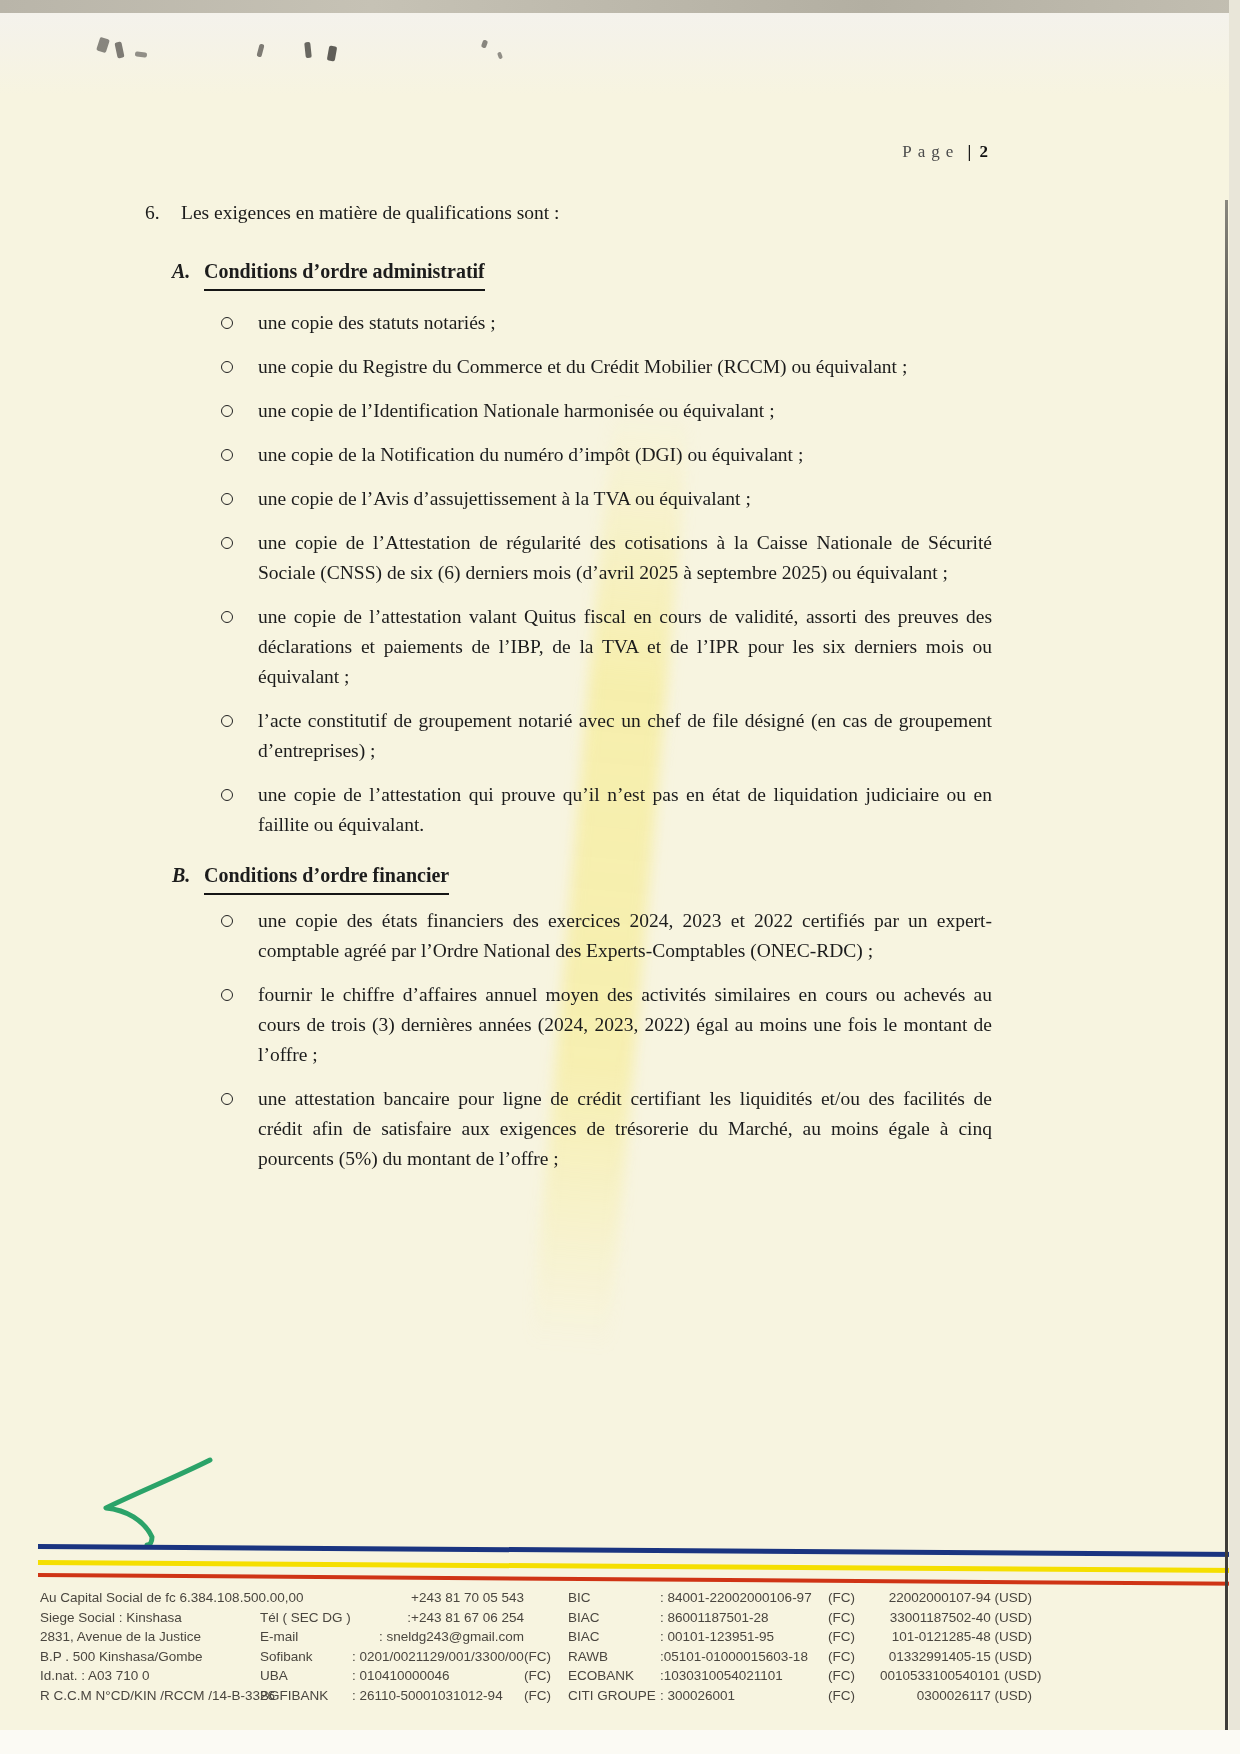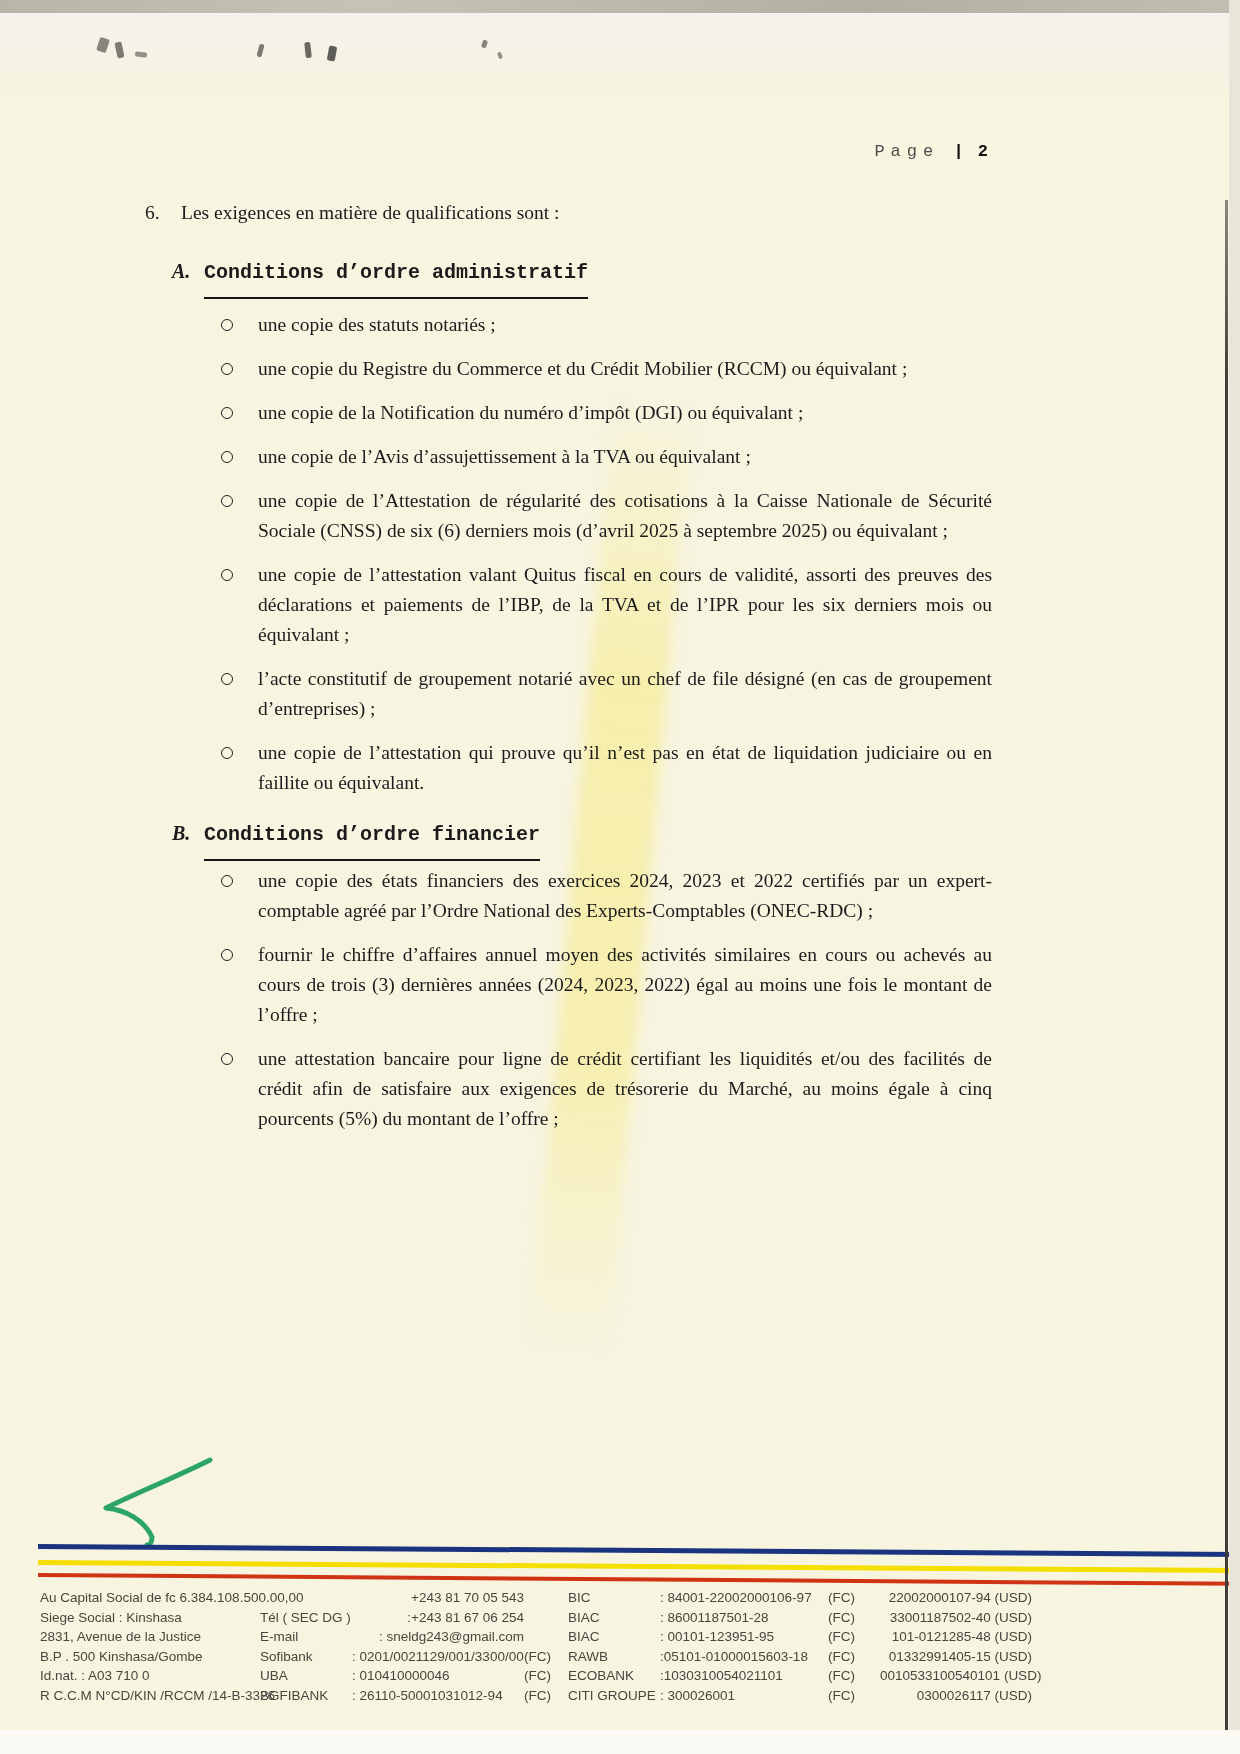--- a/index.html
+++ b/index.html
@@ -28,32 +28,32 @@
   .speck2 { left:116px; top:42px; width:7px;  height:16px; transform:rotate(-12deg); opacity:.6; }
   .speck3 { left:135px; top:52px; width:12px; height:5px;  transform:rotate(8deg); opacity:.5; }
   .speck4 { left:258px; top:44px; width:5px;  height:13px; transform:rotate(15deg); opacity:.6; }
   .speck5 { left:305px; top:42px; width:6px;  height:16px; transform:rotate(-6deg); opacity:.7; }
   .speck6 { left:328px; top:46px; width:8px;  height:15px; transform:rotate(10deg); opacity:.75; }
   .speck7 { left:482px; top:40px; width:5px;  height:8px;  transform:rotate(20deg); opacity:.55; }
   .speck8 { left:498px; top:52px; width:4px;  height:7px;  transform:rotate(-20deg); opacity:.5; }
 
   
   .page-num { position:absolute; top:142px; right:250px; font-size:17px; color:#4c4c4c;
-    font-family:Liberation Mono, monospace; }
+    font-family:Liberation Serif, serif; }
   .page-num .lbl { letter-spacing:6px; }
   .page-num .num { font-weight:bold; color:#111; letter-spacing:2px; margin-left:4px; }
 
   
   .content { position:absolute; left:0; top:198px; width:1053px; font-size:19.5px; line-height:30px; }
   .item6 { margin:0 0 28px 145px; }
   .item6 .no { display:inline-block; width:36px; }
   .para { margin:0 0 34px 178px; width:812px; text-align:justify; }
   .section-head { margin:4px 0 22px 172px; font-size:20px; font-weight:bold; }
   .section-head .letter { font-style:italic; display:inline-block; width:32px; }
-  .section-head .title { border-bottom:2px solid #15151 5; border-bottom:2px solid #151515; padding-bottom:13px;font-family:Liberation Mono, monospace; }
+  .section-head .title { border-bottom:2px solid #15151 5; border-bottom:2px solid #151515; padding-bottom:7px; }
   .bullet { position:relative; margin:0 0 14px 258px; width:734px; text-align:justify; }
   .bullet .marker { position:absolute; left:-37px; top:9px; width:10px; height:10px;
     border:1.7px solid #222; border-radius:50%; background:transparent; }
   .bullet.last-a { margin-bottom:20px; }
   .sec-b { margin-top:16px; margin-bottom:16px; }
 
   
   .green-arrow { position:absolute; left:92px; top:1452px; }
 
   
@@ -107,20 +107,24 @@
     <div class="bullet">
       <span class="marker"></span>
       <span>une copie des statuts notariés ;</span>
     </div>
     <div class="bullet">
       <span class="marker"></span>
       <span>une copie du Registre du Commerce et du Crédit Mobilier (RCCM) ou équivalant ;</span>
     </div>
     <div class="bullet">
       <span class="marker"></span>
+      <span>une copie de l’Identification Nationale harmonisée ou équivalant ;</span>
+    </div>
+    <div class="bullet">
+      <span class="marker"></span>
       <span>une copie de la Notification du numéro d’impôt (DGI) ou équivalant ;</span>
     </div>
     <div class="bullet">
       <span class="marker"></span>
       <span>une copie de l’Avis d’assujettissement à la TVA ou équivalant ;</span>
     </div>
     <div class="bullet">
       <span class="marker"></span>
       <span>une copie de l’Attestation de régularité des cotisations à la Caisse Nationale de Sécurité Sociale (CNSS) de six (6) derniers mois (d’avril 2025 à septembre 2025) ou équivalant ;</span>
     </div>

